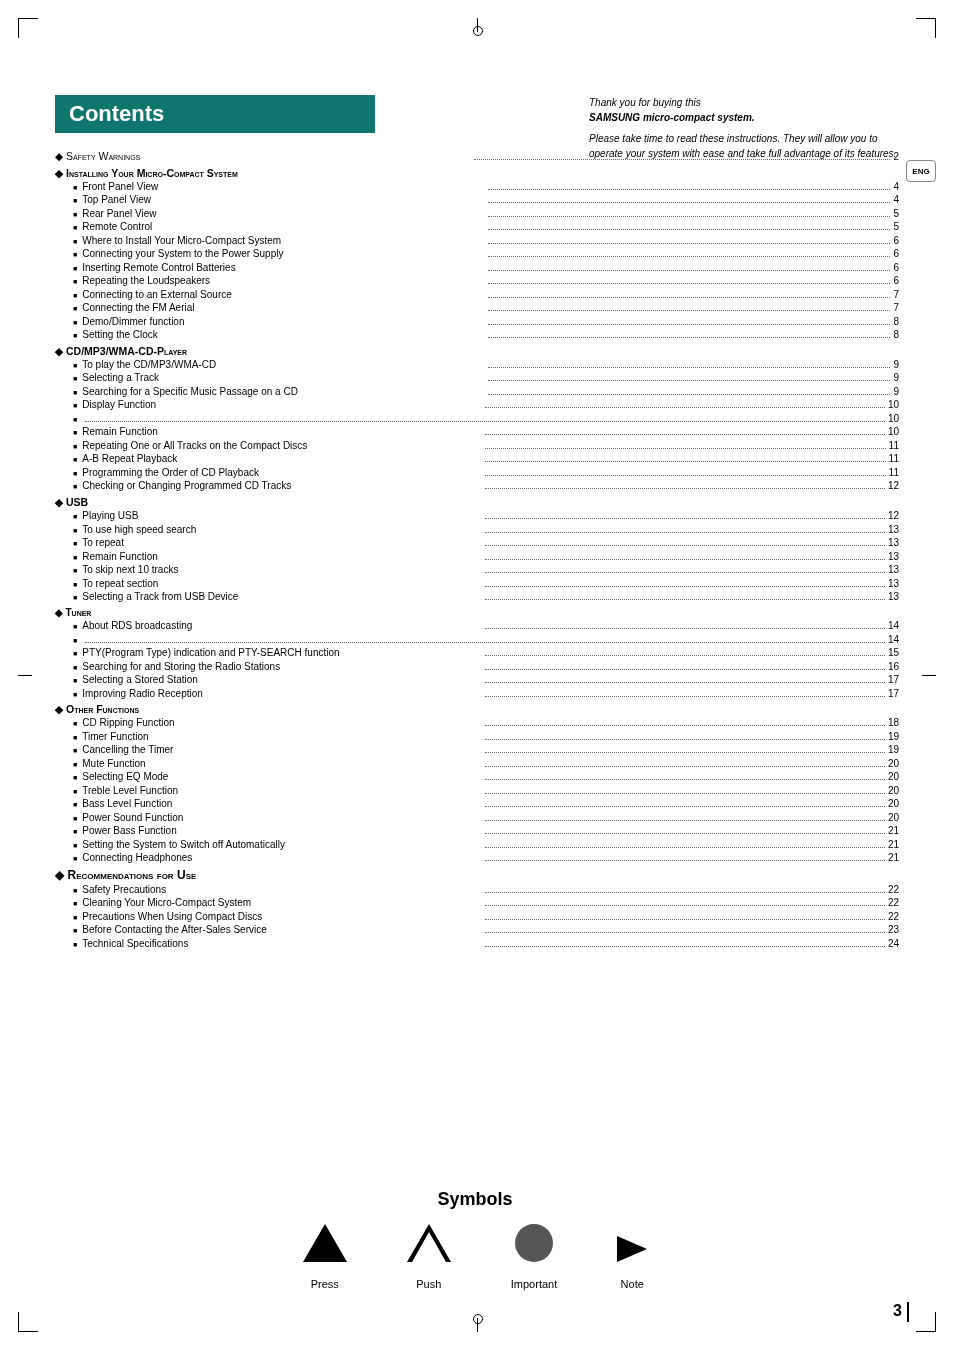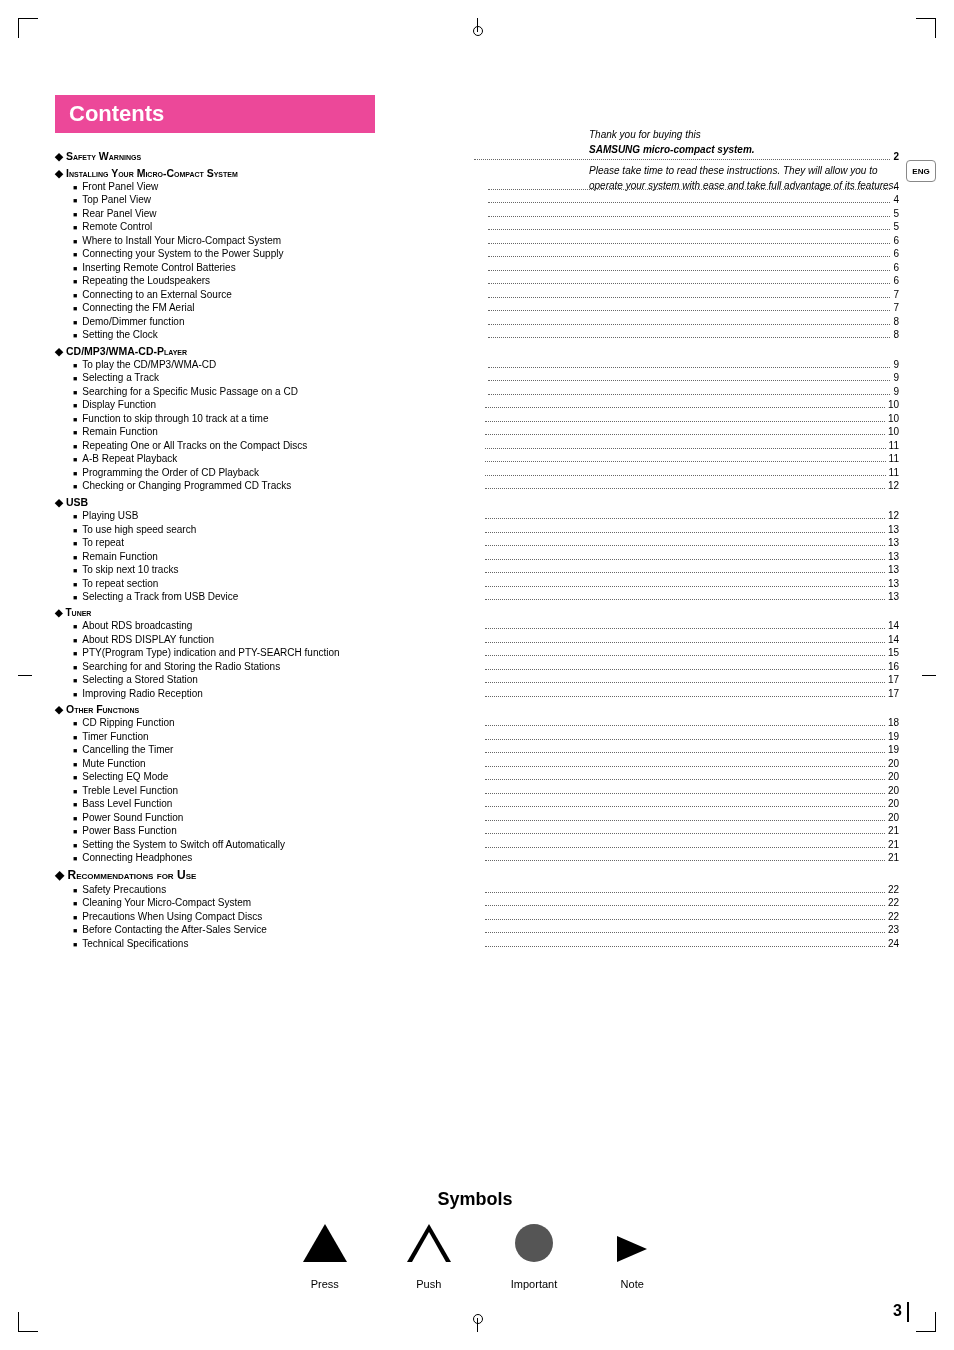--- a/index.html
+++ b/index.html
@@ -86,39 +86,39 @@
     .main-content {
       position: absolute;
       top: 95px;
       left: 55px;
       right: 55px;
       bottom: 80px;
     }
 
     
     .contents-header {
-      background: #ec4899;
+      background: #0f766e;
       color: #fff;
       padding: 6px 14px;
       font-size: 22px;
       font-weight: bold;
       width: 320px;
       margin-bottom: 16px;
     }
 
     
     .info-box {
       position: absolute;
       top: 95px;
       right: 55px;
       width: 310px;
       font-size: 10px;
       line-height: 1.5;
     }
-    .info-box .line1 { font-style: italic; margin-top: 32px; }
+    .info-box .line1 { font-style: italic; }
     .info-box .line2 { font-style: italic; font-weight: bold; }
     .info-box .line3 { font-style: italic; margin-top: 6px; }
 
     
     .toc {
       margin-top: 6px;
     }
 
     .toc-section {
       margin-bottom: 2px;
@@ -249,21 +249,21 @@
 </div>
 
 <div class="main-content">
 
   <div class="contents-header">
     <span>Contents</span>
   </div>
 
   <div class="toc" id="toc-container">
   <div class="toc-section">
-        <div class="toc-item" style="padding-left: 0px; font-weight: bold; font-variant: small-caps; font-size: 10.5px;">
+        <div class="toc-item" style="padding-left: 0px; font-weight: normal; font-variant: small-caps; font-size: 10.5px;">
           <span class="item-text">◆ Safety Warnings</span>
           <span class="dots"></span>
           <span class="page-num">2</span>
         </div>
       </div>
       <div class="toc-section">
         <div class="toc-item" style="padding-left: 0px; font-weight: bold; font-variant: small-caps; font-size: 10.5px;">
           <span class="item-text">◆ Installing Your Micro-Compact System</span>
         </div>
         <div class="toc-item">
@@ -362,21 +362,20 @@
           <span class="page-num">9</span>
         </div>
         <div class="toc-item">
           <span class="bullet">■</span>
           <span class="item-text">Display Function</span>
           <span class="dots"></span>
           <span class="page-num">10</span>
         </div>
         <div class="toc-item">
           <span class="bullet">■</span>
-          <span class="item-text">Function to skip through 10 track at a time</span>
           <span class="dots"></span>
           <span class="page-num">10</span>
         </div>
         <div class="toc-item">
           <span class="bullet">■</span>
           <span class="item-text">Remain Function</span>
           <span class="dots"></span>
           <span class="page-num">10</span>
         </div>
         <div class="toc-item">
@@ -456,21 +455,20 @@
           <span class="item-text">◆ Tuner</span>
         </div>
         <div class="toc-item">
           <span class="bullet">■</span>
           <span class="item-text">About RDS broadcasting</span>
           <span class="dots"></span>
           <span class="page-num">14</span>
         </div>
         <div class="toc-item">
           <span class="bullet">■</span>
-          <span class="item-text">About RDS DISPLAY function</span>
           <span class="dots"></span>
           <span class="page-num">14</span>
         </div>
         <div class="toc-item">
           <span class="bullet">■</span>
           <span class="item-text">PTY(Program Type) indication and PTY-SEARCH function</span>
           <span class="dots"></span>
           <span class="page-num">15</span>
         </div>
         <div class="toc-item">

